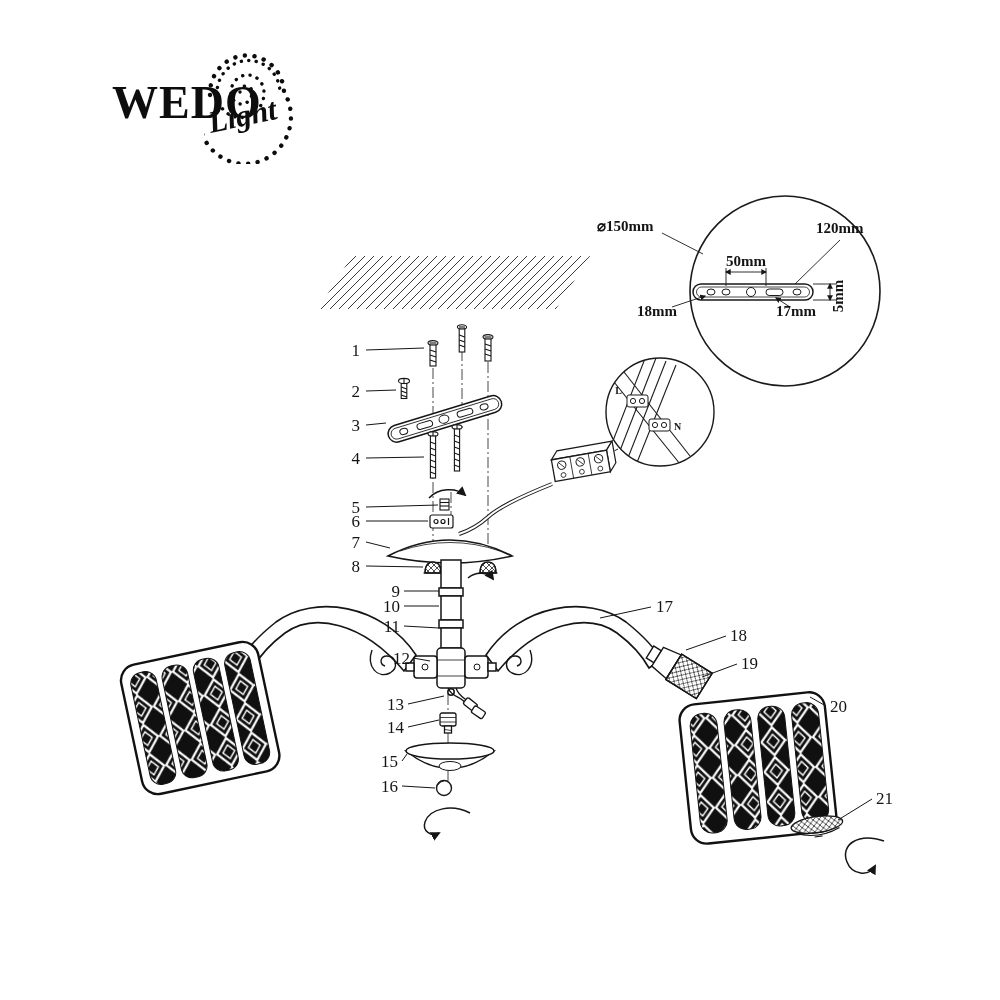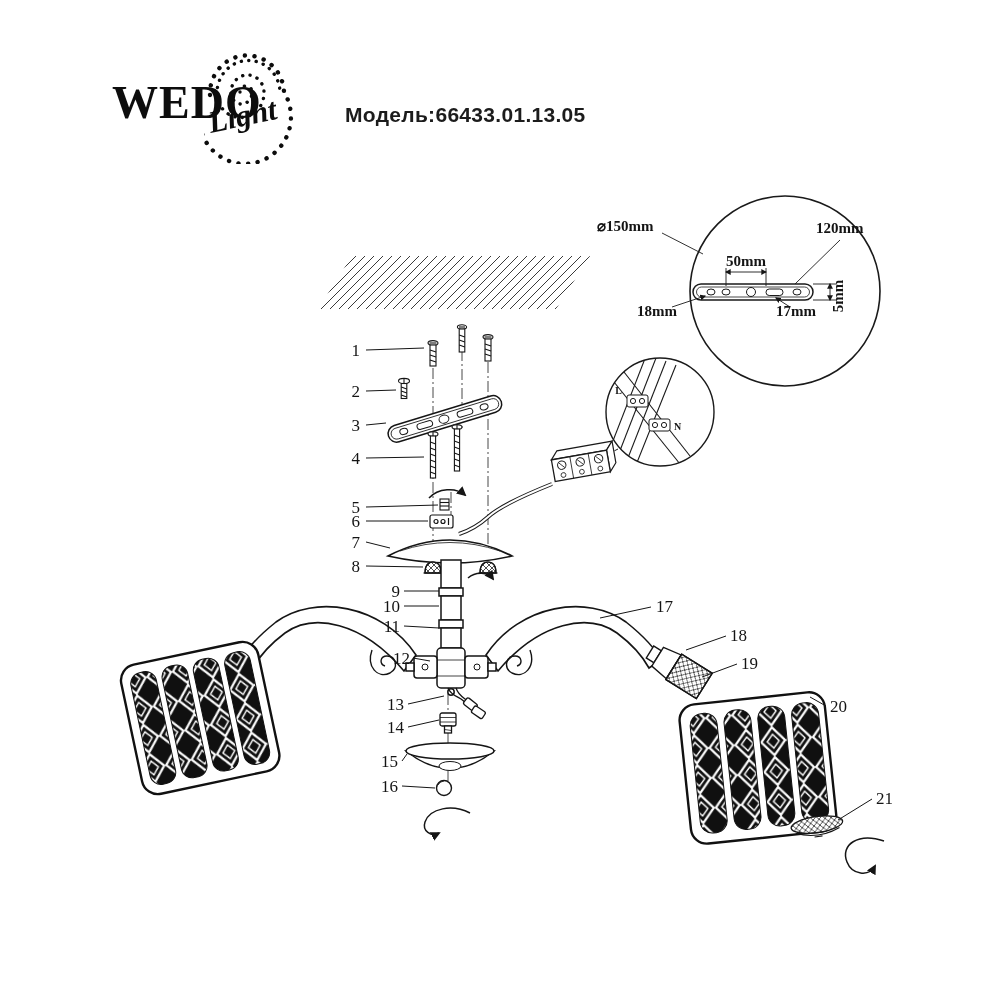--- a/index.html
+++ b/index.html
@@ -27,21 +27,20 @@
 
   <div class="logo">
     <svg class="logo-dots" width="135" height="128" viewBox="0 0 135 128">
       <path d="M42 56 m -6 0 a6 6 0 1 1 12 0 a10 11 0 1 1 -21 1 a16 17 0 1 1 33 -1 a23 24 0 1 1 -47 2 a31 32 0 1 1 63 -2" fill="none" stroke="#0c0c0c" stroke-width="3.4" stroke-linecap="round" stroke-dasharray="0.1 7.4"></path>
       <path d="M6 59 a37 38 0 1 1 74 -3 a46 47 0 1 1 -82 8" fill="none" stroke="#0c0c0c" stroke-width="4.4" stroke-linecap="round" stroke-dasharray="0.1 9.6"></path>
     </svg>
     <div class="logo-word">WEDO</div>
     <div class="logo-script">Light</div>
   </div>
 
-  <div class="model">Модель:66433.01.13.05</div>
 
   <svg class="art" width="1000" height="1000" viewBox="0 0 1000 1000">
     <defs>
       <pattern id="hatch" width="9" height="9" patternUnits="userSpaceOnUse">
         <path d="M0 9 L9 0" stroke="#3a3a3a" stroke-width="1"></path>
       </pattern>
       <pattern id="mesh" width="6" height="6" patternUnits="userSpaceOnUse">
         <path d="M0 0 L6 6 M6 0 L0 6" stroke="#222" stroke-width="0.8"></path>
       </pattern>
       <pattern id="lattice" width="26" height="30" patternUnits="userSpaceOnUse">

